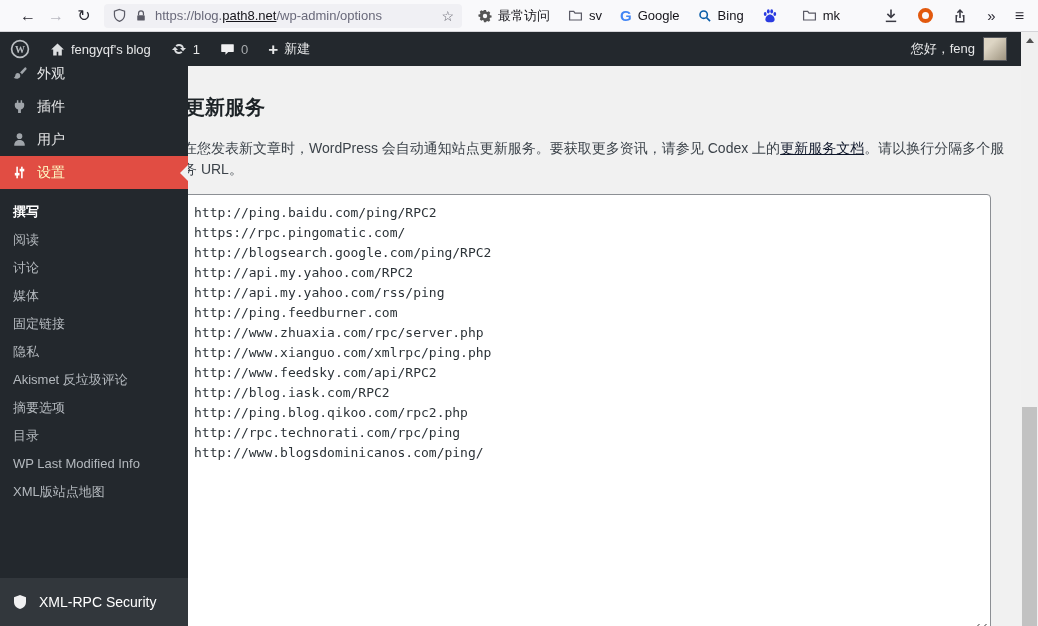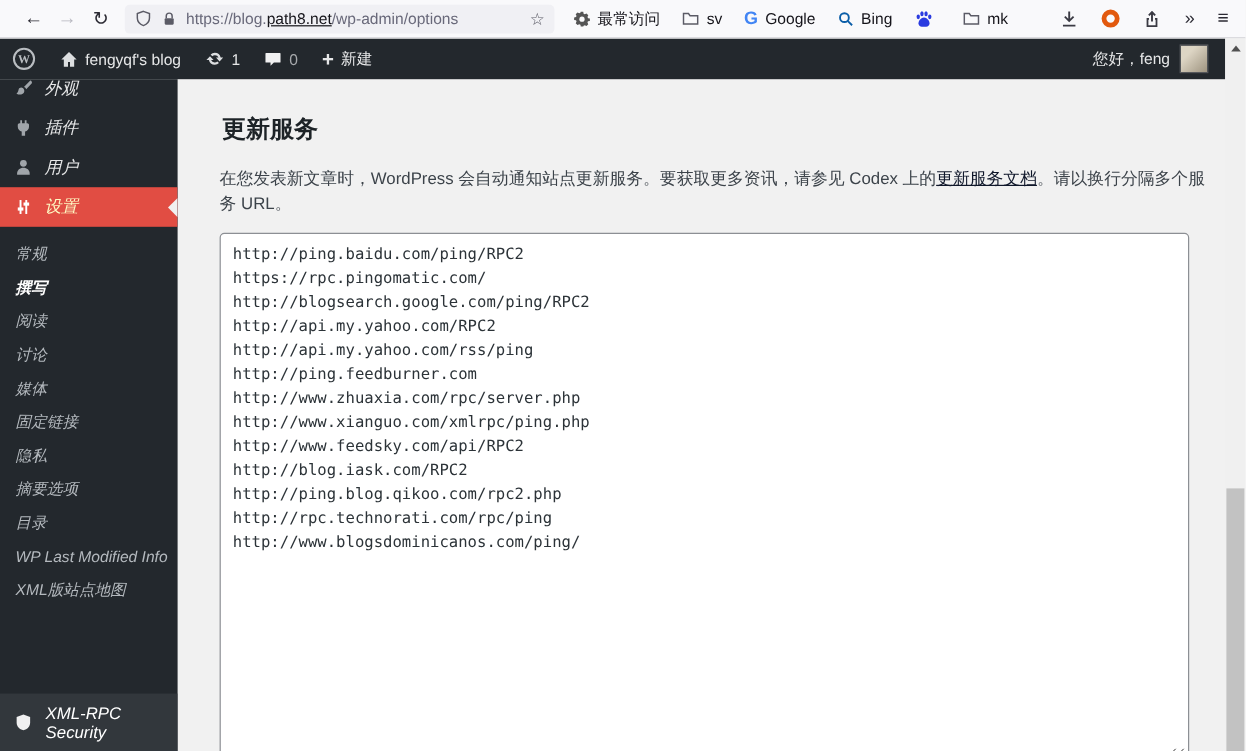--- a/index.html
+++ b/index.html
@@ -29,22 +29,22 @@
   .admin-bar { position:absolute; top:32px; left:0; width:1021px; height:34px; background:#23282d;
     color:#e6e7e8; display:flex; align-items:center; font-size:13px; z-index:4; }
   .ab-item { display:flex; align-items:center; gap:6px; padding:0 10px; height:100%; }
   .ab-count { color:#a7aaad; }
   .ab-count.badge-light { color:#e6e7e8; }
   .plus-glyph { font-size:17px; font-weight:bold; line-height:1; }
   .ab-right { margin-left:auto; display:flex; align-items:center; gap:8px; padding-right:14px; }
   .avatar { width:24px; height:24px; background:linear-gradient(135deg,#ddd5c4 30%,#9e9480); border:1px solid #56585c; }
 
   
-  .sidebar { position:absolute; top:66px; left:0; width:148px; height:560px; background:#23282d;
-    overflow:hidden; z-index:3;font-style:italic; }
+  .sidebar { position:absolute; top:66px; left:0; width:188px; height:560px; background:#23282d;
+    overflow:hidden; z-index:3; }
   .menu-top { margin-top:-9px; }
   .menu-item { display:flex; align-items:center; gap:10px; height:33px; padding-left:12px;
     color:#e6e7e8; font-size:14px; cursor:default; }
   .menu-item svg { flex:0 0 auto; }
   .menu-item.current { background:#e14d43; color:#fef9c3; position:relative; }
   .menu-item.current::after { content:""; position:absolute; right:0; top:50%; margin-top:-8px;
     border:8px solid transparent; border-right-color:#f1f1f1; }
   .submenu { list-style:none; padding-top:9px; }
   .submenu li { height:28px; line-height:28px; padding-left:13px; font-size:13px; color:#b4b9be; cursor:default; }
   .submenu li.current { color:#fff; font-weight:bold; }
@@ -241,27 +241,27 @@
           <rect x="4.6" y="1.8" width="1.7" height="12.4"></rect>
           <rect x="9.7" y="1.8" width="1.7" height="12.4"></rect>
           <rect x="3" y="8.4" width="5" height="2.8"></rect>
           <rect x="8.1" y="4" width="5" height="2.8"></rect>
         </svg>
       <span>设置</span>
     </div>
   </div>
 
   <ul class="submenu">
-    <li>常规</li>
     <li class="current">撰写</li>
     <li>阅读</li>
     <li>讨论</li>
     <li>媒体</li>
     <li>固定链接</li>
     <li>隐私</li>
+    <li>Akismet 反垃圾评论</li>
     <li>摘要选项</li>
     <li>目录</li>
     <li>WP Last Modified Info</li>
     <li>XML版站点地图</li>
   </ul>
 
   <div class="security-item">
     <svg width="16" height="16" viewBox="0 0 16 16" fill="#f0f0f1">
         <path d="M8 1l6 2.2V8c0 3.6-2.4 5.9-6 7-3.6-1.1-6-3.4-6-7V3.2z"></path>
       </svg>

